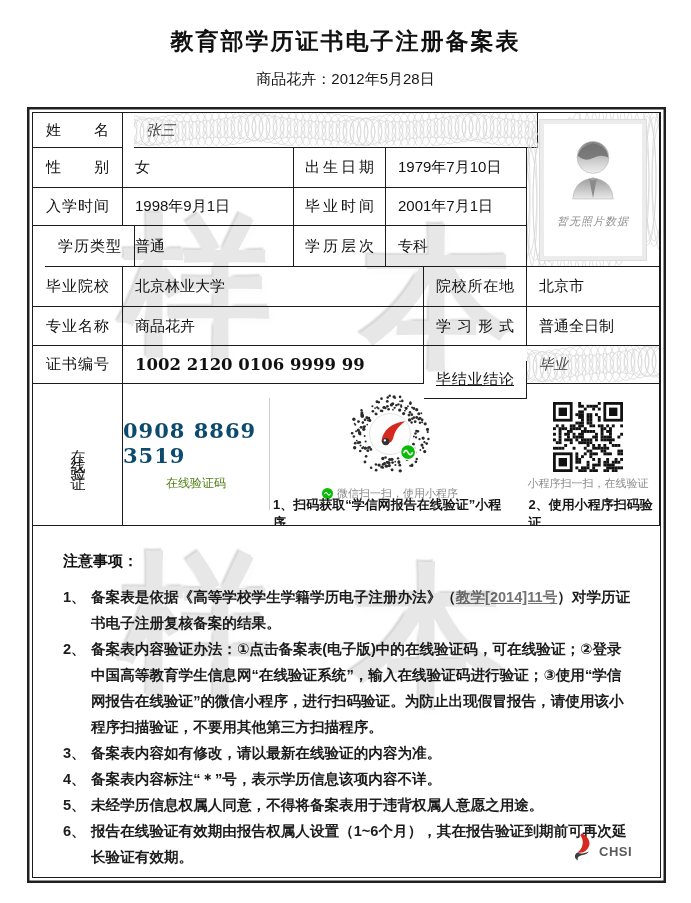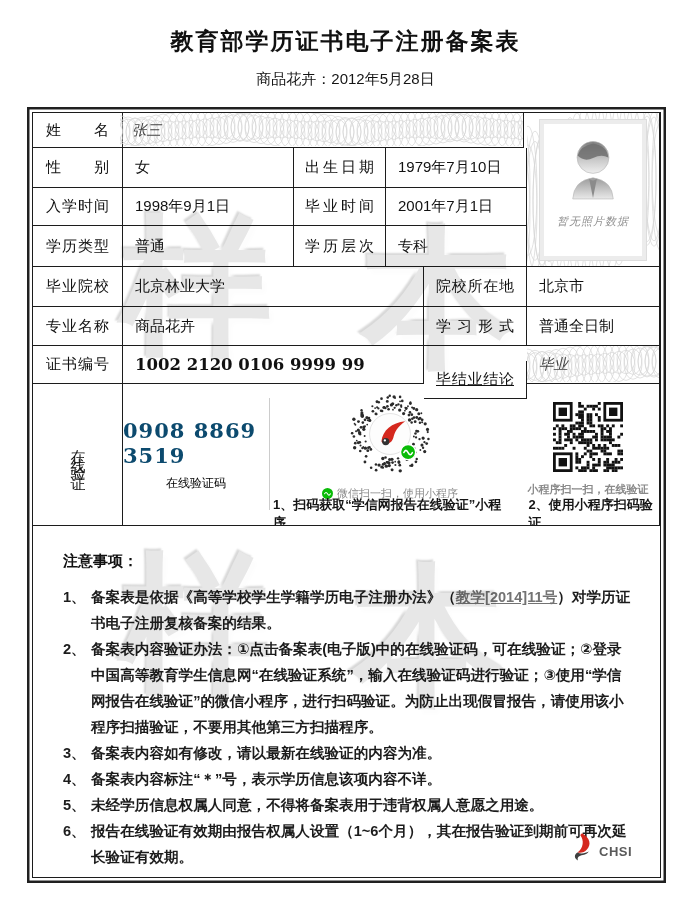--- a/index.html
+++ b/index.html
@@ -36,27 +36,27 @@
   .photo-caption{margin-top:14px;font-size:11px;color:#8f8f8f;letter-spacing:1px;}
 
   .vlabel{writing-mode:vertical-lr;text-orientation:upright;letter-spacing:9px;
           font-size:15px;font-weight:500;color:#111;}
   .vcell{justify-content:center;}
 
   .verif{position:relative;}
   .code-wrap{position:absolute;left:0;top:0;width:146px;height:142px;display:flex;
              flex-direction:column;align-items:center;justify-content:center;}
   .code{font-size:21px;letter-spacing:1px;color:#0c4a6e;text-decoration:none;}
-  .code-caption{margin-top:7px;font-size:12px;color:#000000;}
+  .code-caption{margin-top:7px;font-size:12px;color:#4d7c0f;}
   .vdivider{position:absolute;left:146px;top:14px;width:1px;height:112px;background:#ccc;}
   .mini-wrap{position:absolute;left:192px;top:10px;width:150px;text-align:center;}
   .mini-caption{margin-top:8px;font-size:11px;color:#8a8a8a;display:flex;
                 align-items:center;justify-content:center;gap:4px;}
   .qr-wrap{position:absolute;left:395px;top:18px;width:140px;text-align:center;}
-  .qr-caption{margin-top:6px;font-size:11px;color:#8a8a8a;font-weight:bold;}
+  .qr-caption{font-size:11px;color:#8a8a8a;}
   .steps{position:absolute;left:150px;right:0;top:112px;display:flex;
          gap:26px;font-size:13px;font-weight:600;color:#151515;}
 
   .notes{position:absolute;left:0;top:413px;width:627px;height:351px;box-sizing:border-box;
          padding:26px 24px 0 30px;}
   .notes-heading{font-size:15px;font-weight:bold;margin-bottom:13px;color:#111;}
   .note-item{display:flex;font-size:14.6px;line-height:26px;font-weight:600;color:#1c1c1c;}
   .note-item .no{flex:0 0 28px;}
   .note-item .txt{flex:1;}
   .doclink{color:#737373;text-decoration:underline;cursor:pointer;}
@@ -76,21 +76,21 @@
 
   <div class="title">教育部学历证书电子注册备案表</div>
   <div class="subtitle">商品花卉：2012年5月28日</div>
 
   <div class="sheet">
     <div class="sheet-inner">
 
       <div class="c lbl" style="left:0;top:0;width:90px;height:35px;">
           <span>姓名</span>
         </div>
-      <div class="c val" style="left:87px;top:0;width:404px;height:35px;">
+      <div class="c val" style="left:101px;top:0;width:404px;height:35px;">
         <svg class="guilloche gwrap" width="404" height="33">
             <ellipse cx="-6" cy="15.573063918355441" rx="9" ry="13.86" fill="none" stroke="#d6d6d6" stroke-width="0.7"></ellipse>
             <ellipse cx="1" cy="16.655271729036777" rx="9" ry="13.86" fill="none" stroke="#d6d6d6" stroke-width="0.7"></ellipse>
             <ellipse cx="8" cy="17.730921167873937" rx="9" ry="13.86" fill="none" stroke="#d6d6d6" stroke-width="0.7"></ellipse>
             <ellipse cx="15" cy="18.754578922327426" rx="9" ry="13.86" fill="none" stroke="#d6d6d6" stroke-width="0.7"></ellipse>
             <ellipse cx="22" cy="19.683007706147333" rx="9" ry="13.86" fill="none" stroke="#d6d6d6" stroke-width="0.7"></ellipse>
             <ellipse cx="29" cy="20.476992517137823" rx="9" ry="13.86" fill="none" stroke="#d6d6d6" stroke-width="0.7"></ellipse>
             <ellipse cx="36" cy="21.102997001569804" rx="9" ry="13.86" fill="none" stroke="#d6d6d6" stroke-width="0.7"></ellipse>
             <ellipse cx="43" cy="21.534579963673146" rx="9" ry="13.86" fill="none" stroke="#d6d6d6" stroke-width="0.7"></ellipse>
             <ellipse cx="50" cy="21.75351218963898" rx="9" ry="13.86" fill="none" stroke="#d6d6d6" stroke-width="0.7"></ellipse>
@@ -295,21 +295,21 @@
       <div class="c val" style="left:90px;top:75px;width:171px;height:38px;">
           <span>1998年9月1日</span>
         </div>
       <div class="c lbl" style="left:261px;top:75px;width:92px;height:38px;padding:0 11px;">
           <span>毕业时间</span>
         </div>
       <div class="c val" style="left:353px;top:75px;width:141px;height:38px;">
           <span>2001年7月1日</span>
         </div>
 
-      <div class="c lbl" style="left:0;top:113px;width:90px;height:41px;">
+      <div class="c lbl" style="left:12px;top:113px;width:90px;height:41px;">
           <span>学历类型</span>
         </div>
       <div class="c val" style="left:90px;top:113px;width:171px;height:41px;">
           <span>普通</span>
         </div>
       <div class="c lbl" style="left:261px;top:113px;width:92px;height:41px;padding:0 11px;">
           <span>学历层次</span>
         </div>
       <div class="c val" style="left:353px;top:113px;width:141px;height:41px;">
           <span>专科</span>

